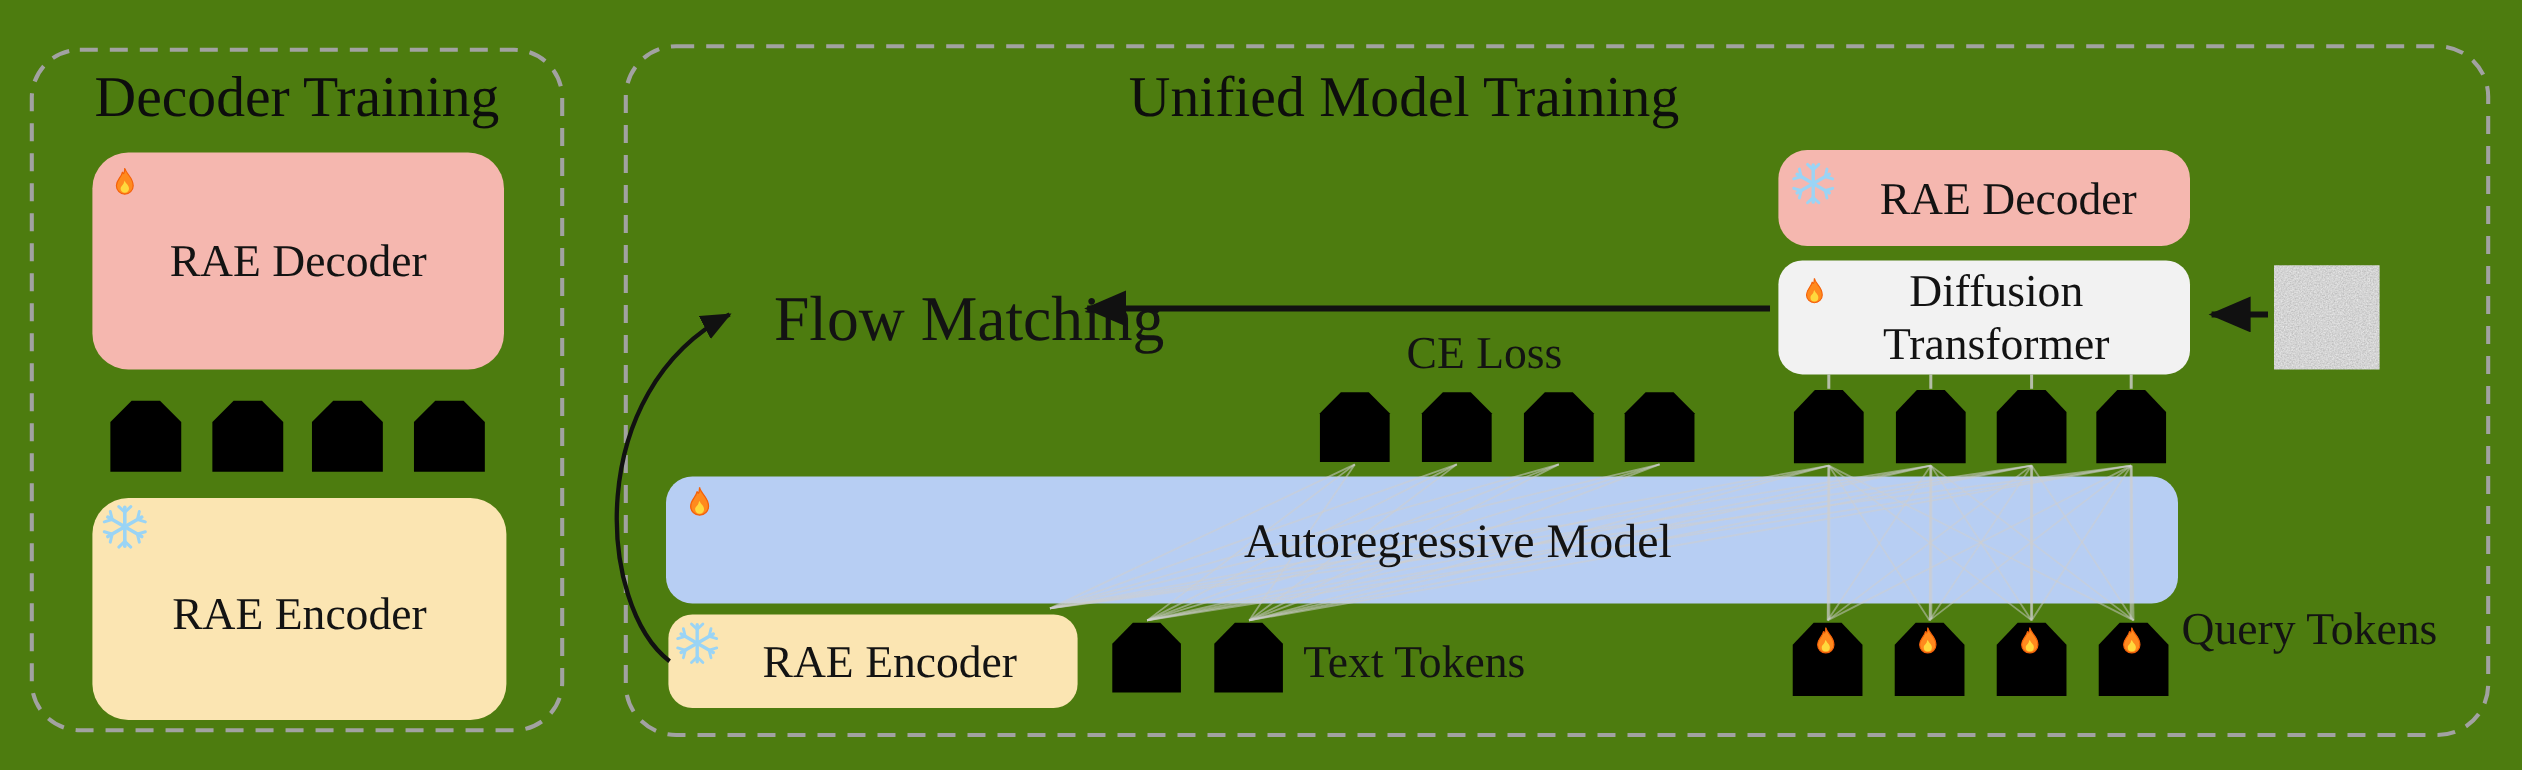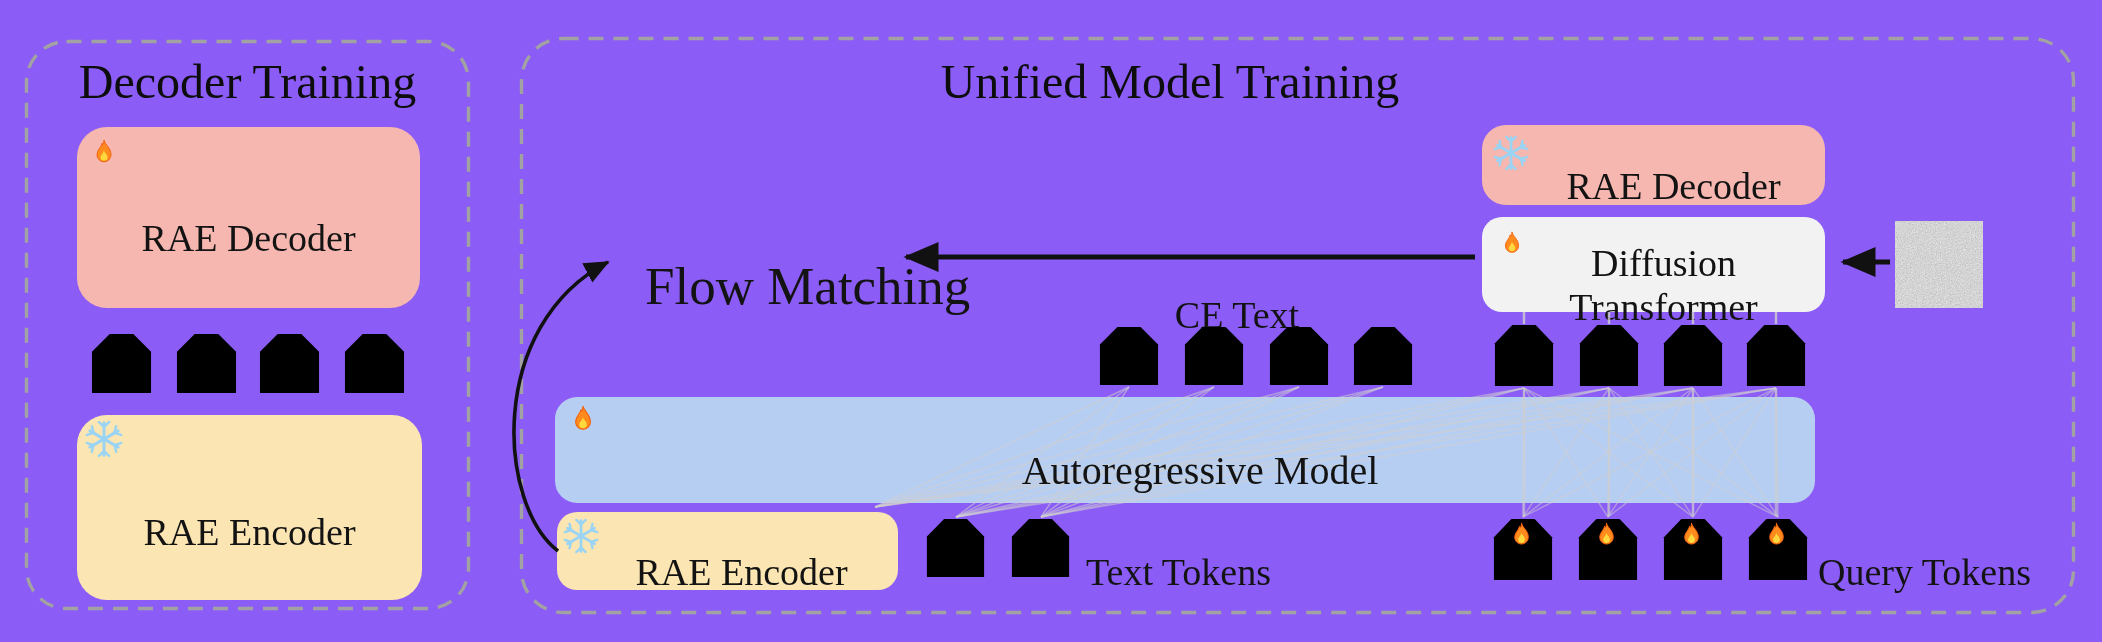--- a/index.html
+++ b/index.html
@@ -1,21 +1,21 @@
 <!DOCTYPE html>
 <html style="--pink-box: #F5B7AF; --yellow-box: #FBE5B2; --ar-blue-box: #B7CEF3; --dt-gray-box: #F2F2F2; --orange-token: #FBDCA2; --blue-token: #A9CBEA; --gray-token: #EFEFEF; --token-border: #1F4368; --blue-token-border: #2B5C8A; --dashed-border: #A2A2A2; --attn: #CFCFCF; --arrow: #111111;"><head>
 <meta charset="utf-8">
 <style>
   html,body{margin:0;padding:0;background:#fff;}
-  .canvas{position:relative;width:2102px;height:642px;background:#8b5cf6;overflow:hidden;
+  .canvas{position:relative;width:2102px;height:642px;background:#4d7c0f;overflow:hidden;
           font-family:"Liberation Serif",serif;color:#131313;}
   .layer{position:absolute;left:0;top:0;width:2102px;height:642px;pointer-events:none;}
   .abs{position:absolute;}
   .box{position:absolute;border-radius:24px;}
-  .lbl{position:absolute;font-size:38px;line-height:1.15;white-space:nowrap;color:#131313;margin-top:20px;}
+  .lbl{position:absolute;font-size:38px;line-height:1.15;white-space:nowrap;color:#131313;}
   .title{position:absolute;font-size:48px;text-align:center;color:#0d0d0d;}
   .cx{text-align:center;}
   .tok{position:absolute;}
   .tok svg.shape{display:block;width:100%;height:100%;}
   .icon{position:absolute;display:block;}
 </style>
 </head>
 <body>
 
 <div class="canvas">
@@ -156,23 +156,23 @@
       <line x1="1524" y1="312" x2="1524" y2="324" stroke="var(--attn)" stroke-width="2.5" opacity="0.8"></line>
       <line x1="1524" y1="388" x2="1524" y2="516" stroke="var(--attn)" stroke-width="2.5" opacity="0.6"></line>
       <line x1="1609" y1="312" x2="1609" y2="324" stroke="var(--attn)" stroke-width="2.5" opacity="0.8"></line>
       <line x1="1609" y1="388" x2="1609" y2="516" stroke="var(--attn)" stroke-width="2.5" opacity="0.6"></line>
       <line x1="1693" y1="312" x2="1693" y2="324" stroke="var(--attn)" stroke-width="2.5" opacity="0.8"></line>
       <line x1="1693" y1="388" x2="1693" y2="516" stroke="var(--attn)" stroke-width="2.5" opacity="0.6"></line>
       <line x1="1776" y1="312" x2="1776" y2="324" stroke="var(--attn)" stroke-width="2.5" opacity="0.8"></line>
       <line x1="1776" y1="388" x2="1776" y2="516" stroke="var(--attn)" stroke-width="2.5" opacity="0.6"></line>
     </svg>
 
-  <div class="lbl cx" style="left:555px;top:428px;width:1290px;font-size:40px;">Autoregressive Model</div>
-
-  <div class="lbl cx" style="left:1137px;top:274px;width:200px;">CE Text</div>
+  <div class="lbl cx" style="left:555px;top:428px;width:1290px;font-size:40px;padding-left:15px;">Autoregressive Model</div>
+
+  <div class="lbl cx" style="left:1137px;top:274px;width:200px;">CE Loss</div>
   <div class="tok fill-blue" style="left:1098px;top:325px;width:62px;height:62px;">
       <svg class="shape">
         <use href="#tokshape"></use>
       </svg>
     </div>
   <div class="tok fill-blue" style="left:1183px;top:325px;width:62px;height:62px;">
       <svg class="shape">
         <use href="#tokshape"></use>
       </svg>
     </div>
@@ -245,21 +245,21 @@
       </svg>
     </div>
   <div class="tok fill-gray" style="left:1747px;top:517px;width:62px;height:65px;">
       <svg class="shape">
         <use href="#tokshape"></use>
       </svg>
     <svg class="icon" style="left:14px;top:4px;width:31px;height:31px;">
         <use href="#flame"></use>
       </svg>
     </div>
-  <div class="lbl" style="left:1818px;top:531px;">Query Tokens</div>
+  <div class="lbl" style="left:1818px;top:504px;">Query Tokens</div>
 
   <svg class="abs" style="left:1895px;top:221px;width:88px;height:87px;">
     <filter id="noiseF" x="0" y="0" width="100%" height="100%">
       <feTurbulence type="fractalNoise" baseFrequency="0.8" numOctaves="3" stitchTiles="stitch"></feTurbulence>
       <feColorMatrix type="saturate" values="0"></feColorMatrix>
       <feComponentTransfer>
         <feFuncR type="linear" slope="0.55" intercept="0.38"></feFuncR>
         <feFuncG type="linear" slope="0.55" intercept="0.38"></feFuncG>
         <feFuncB type="linear" slope="0.55" intercept="0.38"></feFuncB>
         <feFuncA type="linear" slope="0" intercept="1"></feFuncA>

